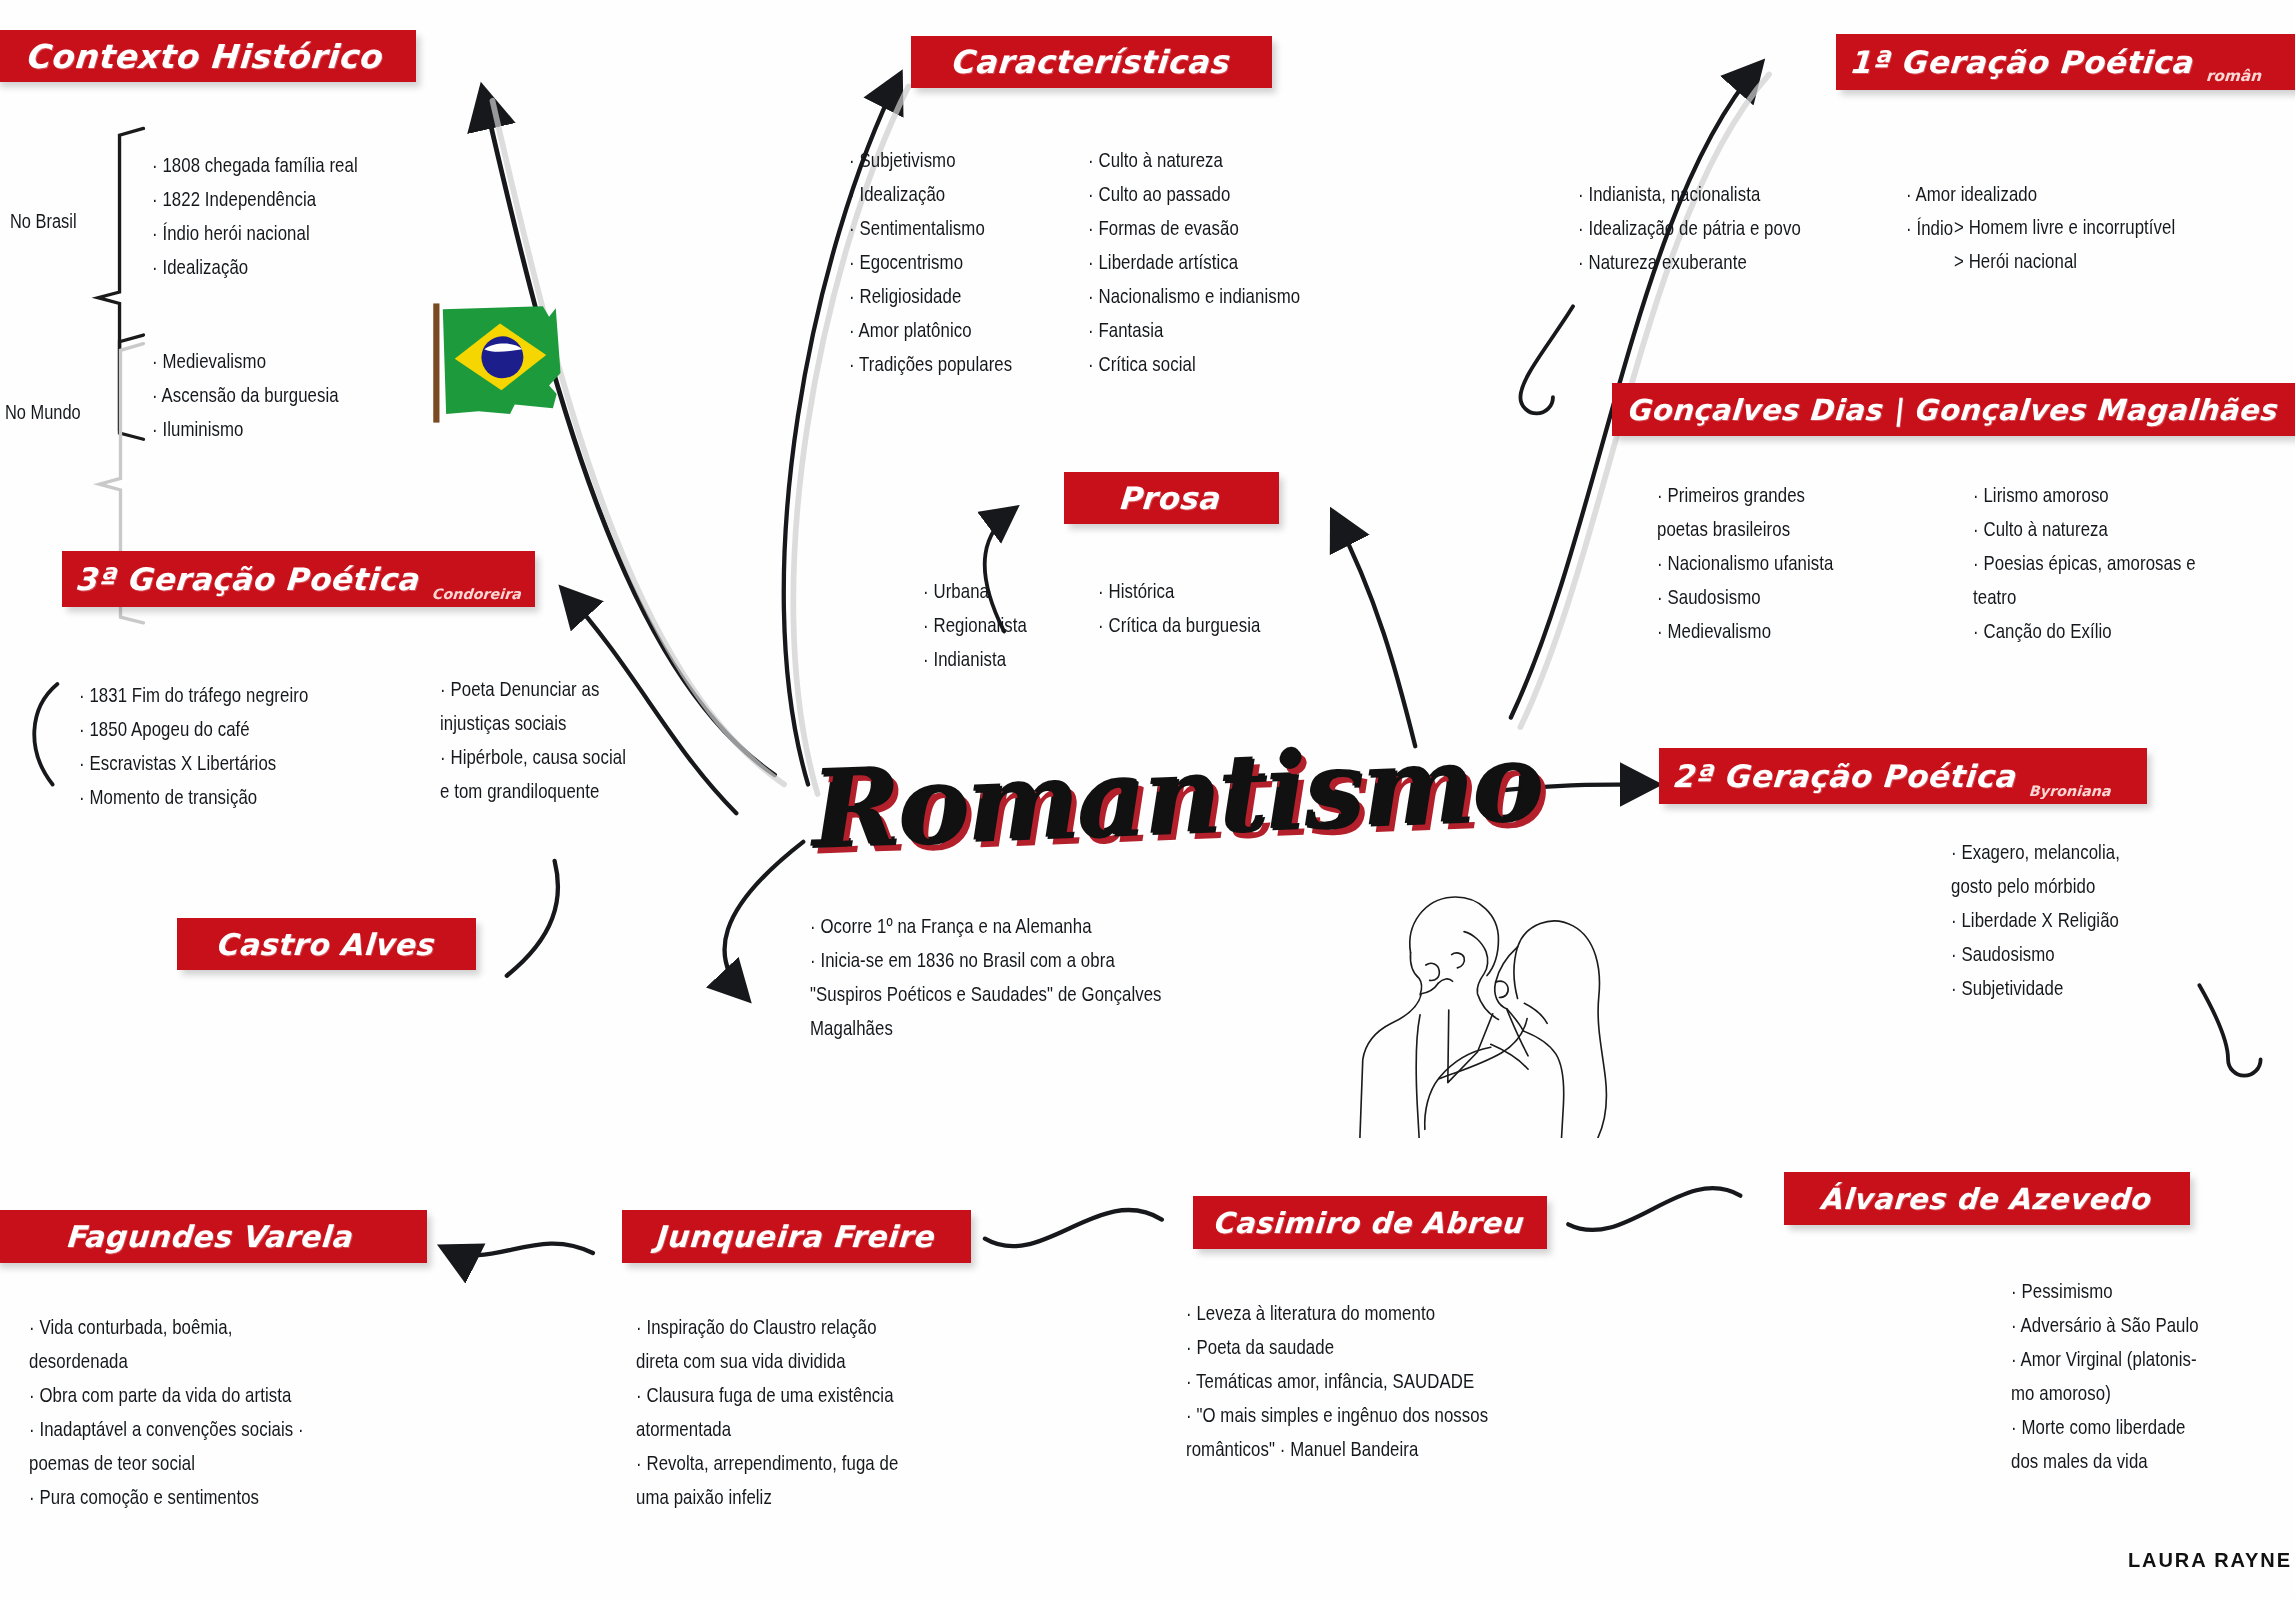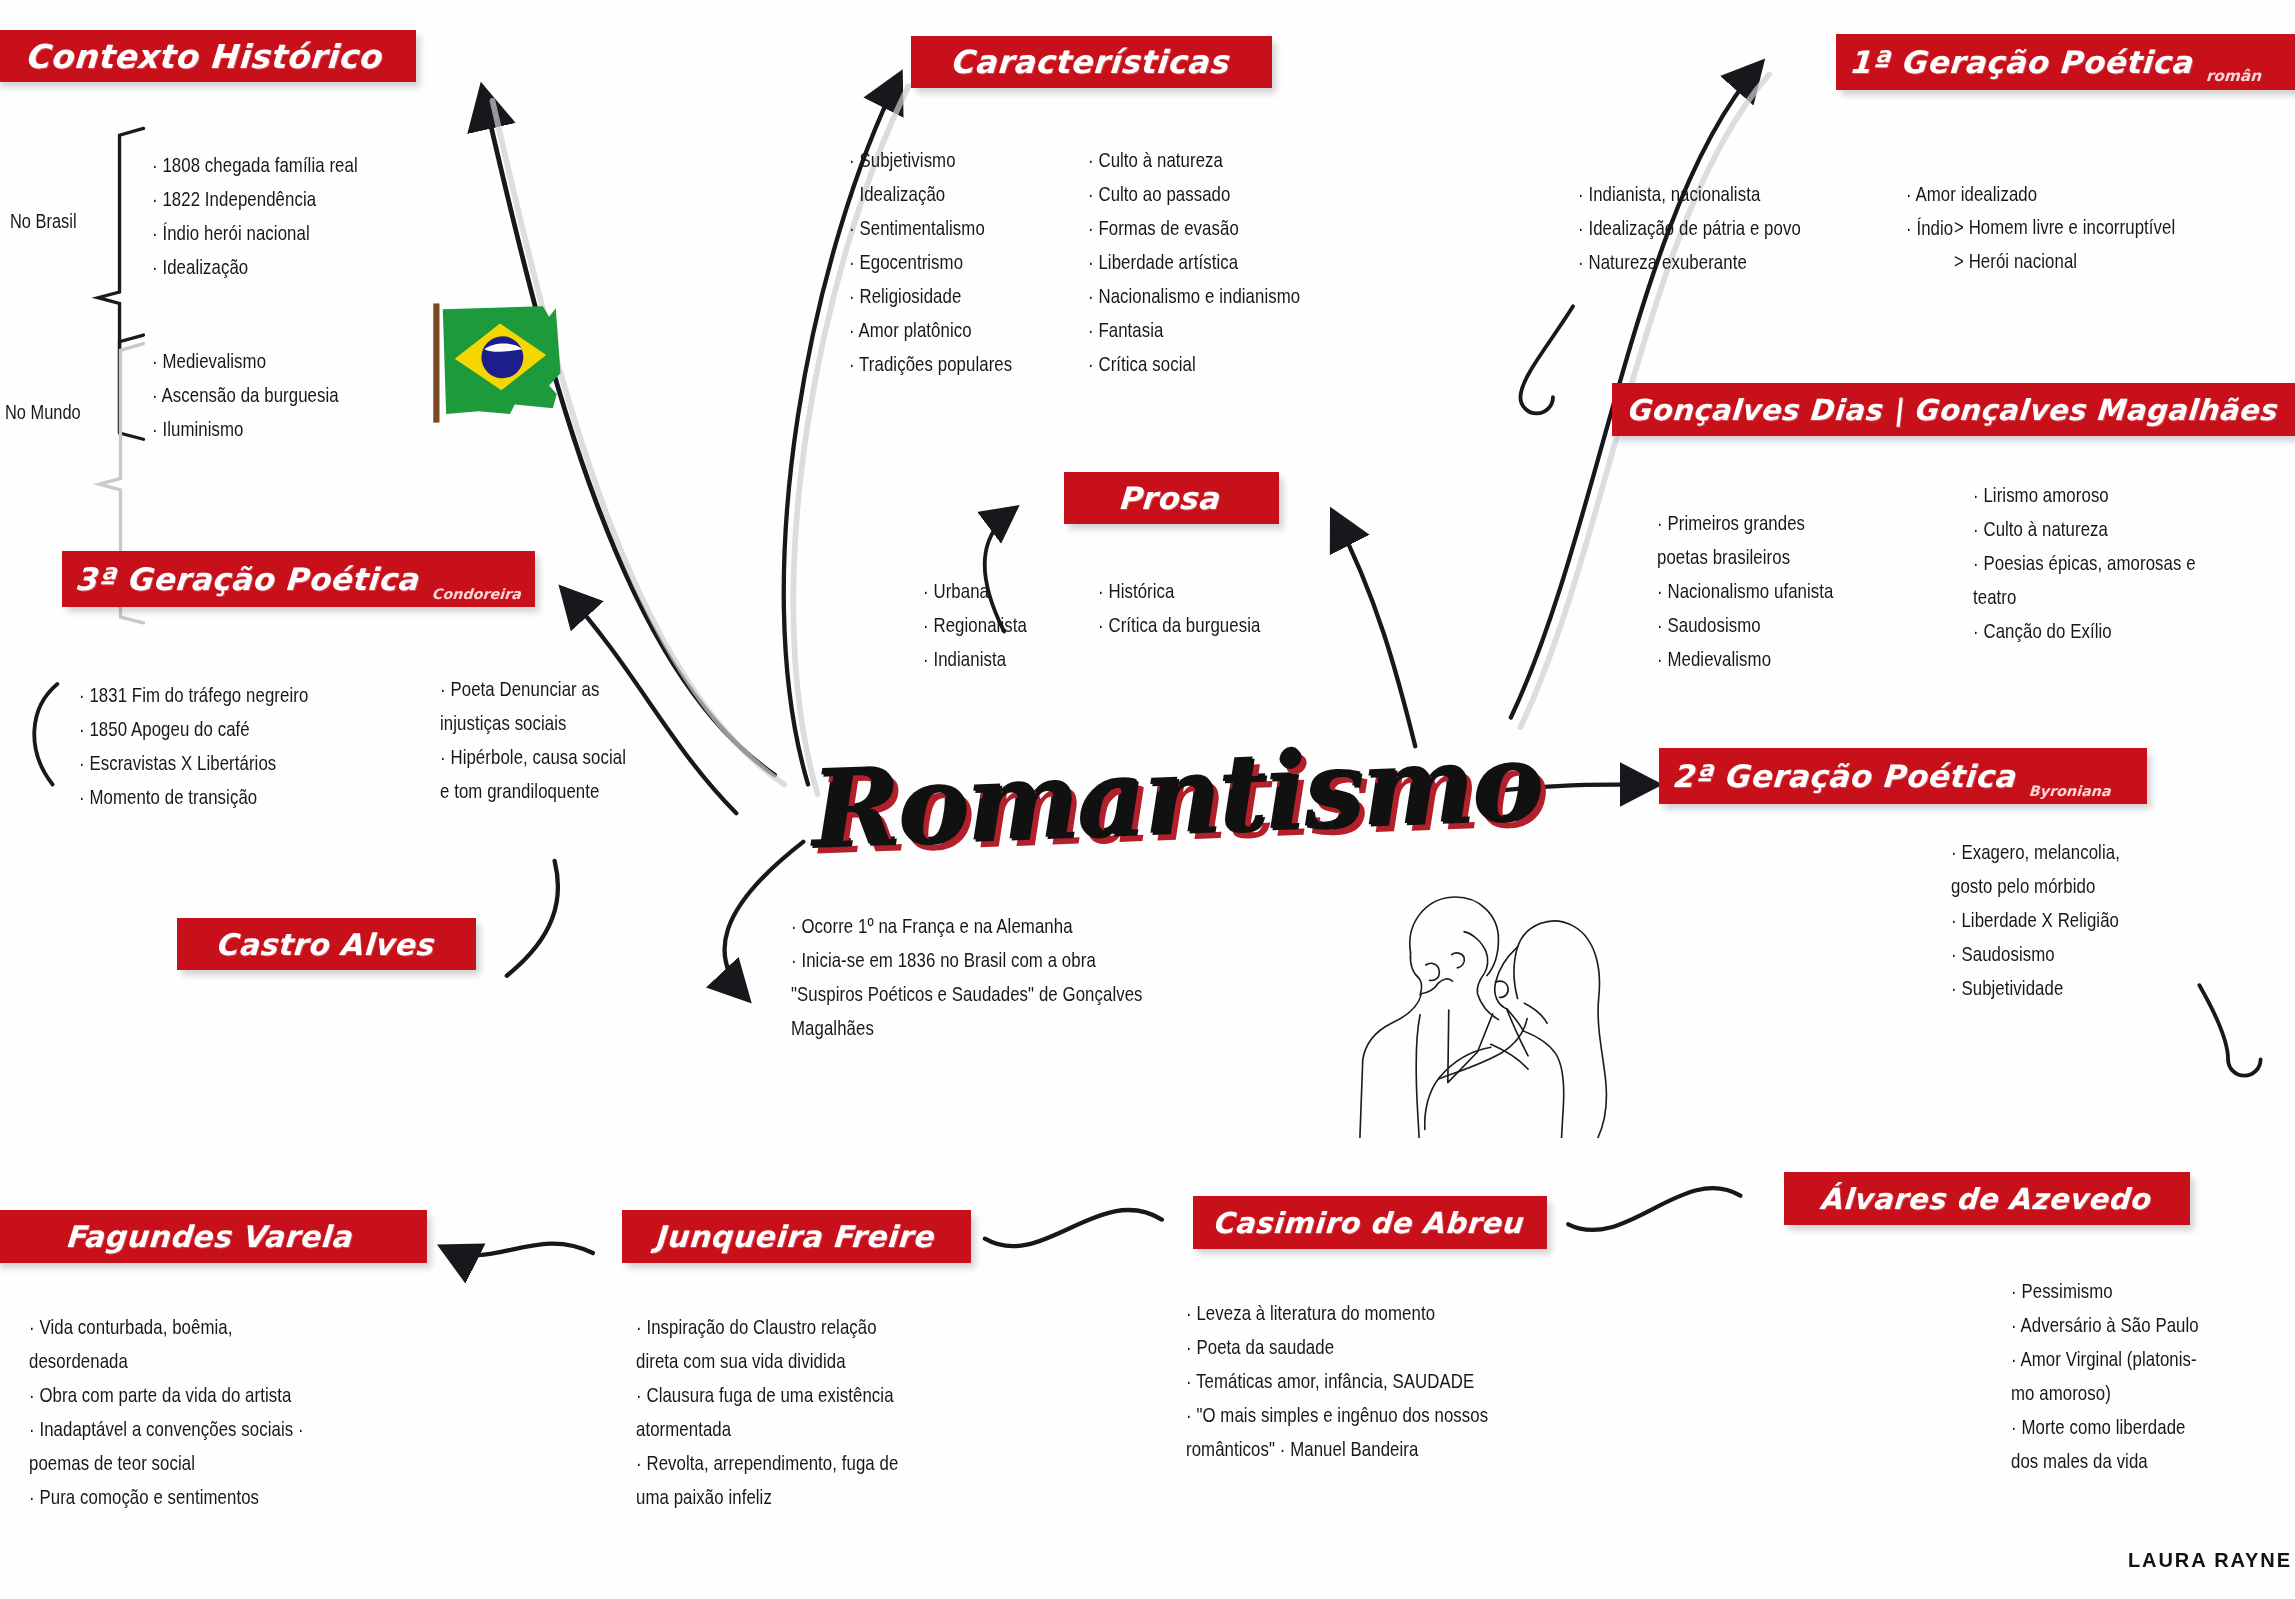--- a/index.html
+++ b/index.html
@@ -255,21 +255,21 @@
 · Índio</div>
   </div>
   <div class="col" style="left:1954px;top:210px;">
     <div class="bl" style="font-size:21px;width:670px;">&gt; Homem livre e incorruptível
 &gt; Herói nacional</div>
   </div>
 
   <div class="banner" style="left:1612px;top:383px;width:684px;height:53px;justify-content:center;">
     <span class="btxt" style="font-size:29px;">Gonçalves Dias | Gonçalves Magalhães</span>
   </div>
-  <div class="col" style="left:1657px;top:506px;">
+  <div class="col" style="left:1657px;top:478px;">
     <div class="bl" style="font-size:21px;width:430px;">· Primeiros grandes
   poetas brasileiros
 · Nacionalismo ufanista
 · Saudosismo
 · Medievalismo</div>
   </div>
   <div class="col" style="left:1973px;top:478px;">
     <div class="bl" style="font-size:21px;width:478px;">· Lirismo amoroso
 · Culto à natureza
 · Poesias épicas, amorosas e
@@ -317,21 +317,21 @@
   injustiças sociais
 · Hipérbole, causa social
   e tom grandiloquente</div>
   </div>
 
   <div class="banner" style="left:177px;top:918px;width:299px;height:52px;justify-content:center;">
     <span class="btxt" style="font-size:30px;">Castro Alves</span>
   </div>
 
   <div class="logo" style="left:813px;top:734px;font-size:106px;">Romantismo</div>
-  <div class="col" style="left:791px;top:909px;">
+  <div class="col" style="left:810px;top:909px;">
     <div class="bl" style="font-size:21px;width:670px;">· Ocorre 1º na França e na Alemanha
 · Inicia-se em 1836 no Brasil com a obra
 "Suspiros Poéticos e Saudades" de Gonçalves
 Magalhães</div>
   </div>
 
   <div class="banner" style="left:-5.7px;top:1210px;width:433px;height:53px;justify-content:center;">
     <span class="btxt" style="font-size:30px;">Fagundes Varela</span>
   </div>
   <div class="col" style="left:29px;top:1310px;">

